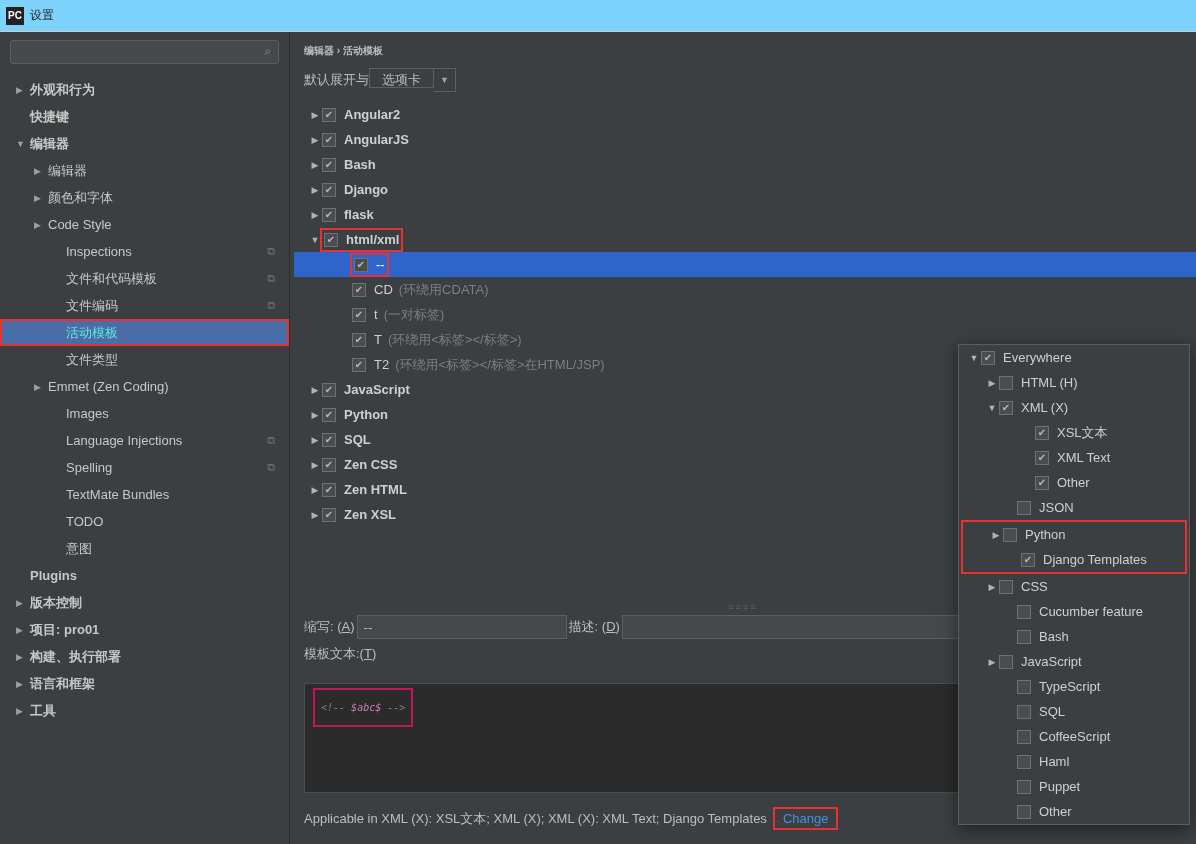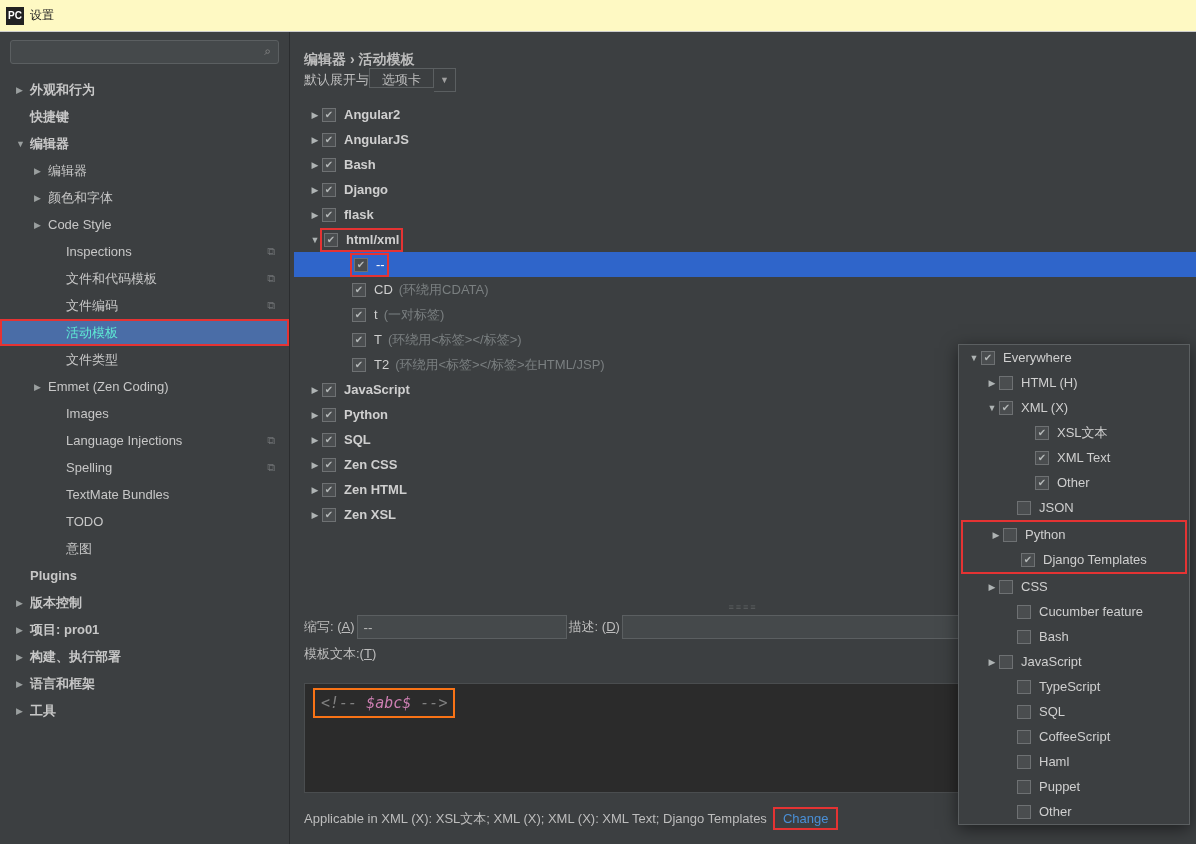--- a/index.html
+++ b/index.html
@@ -1,18 +1,18 @@
 <!DOCTYPE html>
 <html><head>
 <meta charset="utf-8">
 <style>
 * { box-sizing: border-box; margin: 0; padding: 0; }
 html, body { width: 1196px; height: 844px; font-family: "Segoe UI", Arial, sans-serif; font-size: 13px; background: #3c3f41; color: #bbbbbb; overflow: hidden; }
 
-.titlebar { height: 32px; background: #fef9c3; color: #222; display: flex; align-items: center; padding: 0 6px; border-bottom: 1px solid #ccc; }
+.titlebar { height: 32px; background: #7dd3fc; color: #222; display: flex; align-items: center; padding: 0 6px; border-bottom: 1px solid #ccc; }
 .titlebar .logo { width: 18px; height: 18px; background: #222; color: #fff; font-size: 10px; font-weight: bold; display: inline-flex; align-items: center; justify-content: center; margin-right: 6px; }
 .titlebar .title { font-size: 12px; color: #222; }
 
 .body { display: flex; height: 812px; }
 
 .sidebar { width: 290px; background: #3c3f41; border-right: 1px solid #2b2d2f; display: flex; flex-direction: column; }
 .searchwrap { padding: 8px 10px; }
 .searchbox { width: 100%; height: 24px; background: #45494b; border: 1px solid #5b5f61; border-radius: 3px; color: #bbb; padding: 0 24px 0 8px; }
 .searchwrap { position: relative; }
 .searchwrap .mag { position: absolute; right: 18px; top: 12px; color: #888; font-size: 12px; }
@@ -24,21 +24,21 @@
 .tree .item.bold .label { font-weight: bold; }
 .tree .item.selected { background: #4a6da7; }
 .tree .item.selected .label { color: #5eead4; }
 .tree .after-icon { margin-left: auto; margin-right: 14px; color: #6e7173; font-size: 11px; }
 
 .tree .d0 { padding-left: 16px; }
 .tree .d1 { padding-left: 34px; }
 .tree .d2 { padding-left: 52px; }
 
 .main { flex: 1; background: #3c3f41; display: flex; flex-direction: column; position: relative; }
-.crumb { height: 30px; line-height: 30px; padding: 12px 14px; color: #bdbdbd; font-weight: bold; font-size: 14px; }
+.crumb { height: 30px; line-height: 30px; padding: 4px 14px; color: #bdbdbd; font-weight: bold; font-size: 10px; }
 
 .toolbar-row { display: flex; align-items: center; padding: 6px 14px 10px 14px; }
 .toolbar-row .lbl { color: #bdbdbd; }
 .select { display: flex; }
 .select .val { border: 1px solid #5b5f61; background: #3c3f41; height: 20px; line-height: 22px; padding: 0 12px; }
 .select .btn { border: 1px solid #5b5f61; border-left: none; width: 22px; height: 24px; display: flex; align-items: center; justify-content: center; color: #a0a0a0; font-size: 9px; }
 
 .tmpl-area { flex: 1; overflow: hidden; display: flex; flex-direction: column; }
 .tmpl-tree { flex: 1; overflow-y: auto; padding-left: 4px; }
 .tmpl-tree .row { display: flex; align-items: center; height: 25px; }
@@ -58,21 +58,21 @@
 .splitter { height: 8px; display: flex; align-items: center; justify-content: center; color: #5d6162; font-size: 9px; letter-spacing: 2px; }
 
 .editrow { display: flex; align-items: center; padding: 4px 14px; gap: 2px; }
 .editrow .lab { color: #bdbdbd; white-space: nowrap; }
 .editrow .lab u { text-decoration: underline; }
 .txtin { flex: 1; height: 24px; background: #45494b; border: 1px solid #5b5f61; color: #bbb; padding: 0 6px; }
 
 .codewrap { margin: 2px 14px 0 14px; }
 .codelabel { color: #bdbdbd; margin-bottom: 20px; }
 .codebox { background: #2b2b2b; border: 1px solid #4a4d4f; height: 110px; padding: 4px 8px; }
-.codeline { border: 2px solid #f97316; display: inline-block; padding: 4px 6px; font-family: Consolas, monospace; font-size: 15px; }
+.codeline { border: 2px solid #be185d; display: inline-block; padding: 12px 6px; font-family: Consolas, monospace; font-size: 10px; }
 .codeline .c-gray { color: #808080; font-style: italic; }
 .codeline .c-pink { color: #cc7fb2; font-style: italic; }
 
 .footer { padding: 14px; display: flex; align-items: center; gap: 6px; }
 .footer .txt { color: #bdbdbd; }
 .footer .link { color: #4a8fd6; border: 2px solid #e53333; padding: 2px 8px; }
 
 
 .ctxpanel { position: absolute; right: 6px; top: 312px; width: 232px; background: #3c3f41; border: 1px solid #5b5f61; box-shadow: 0 4px 16px rgba(0,0,0,0.5); z-index: 50; }
 .ctxpanel .row { display: flex; align-items: center; height: 25px; padding-left: 6px; }

